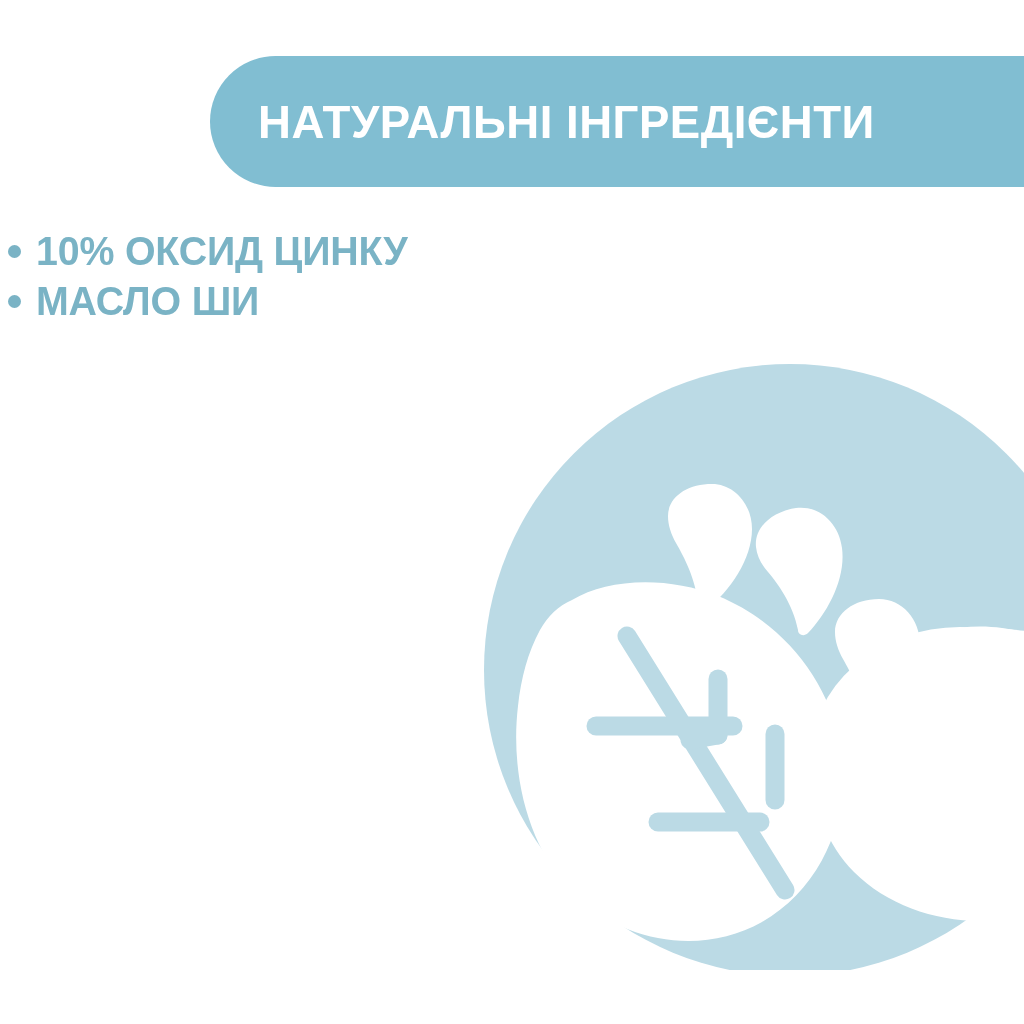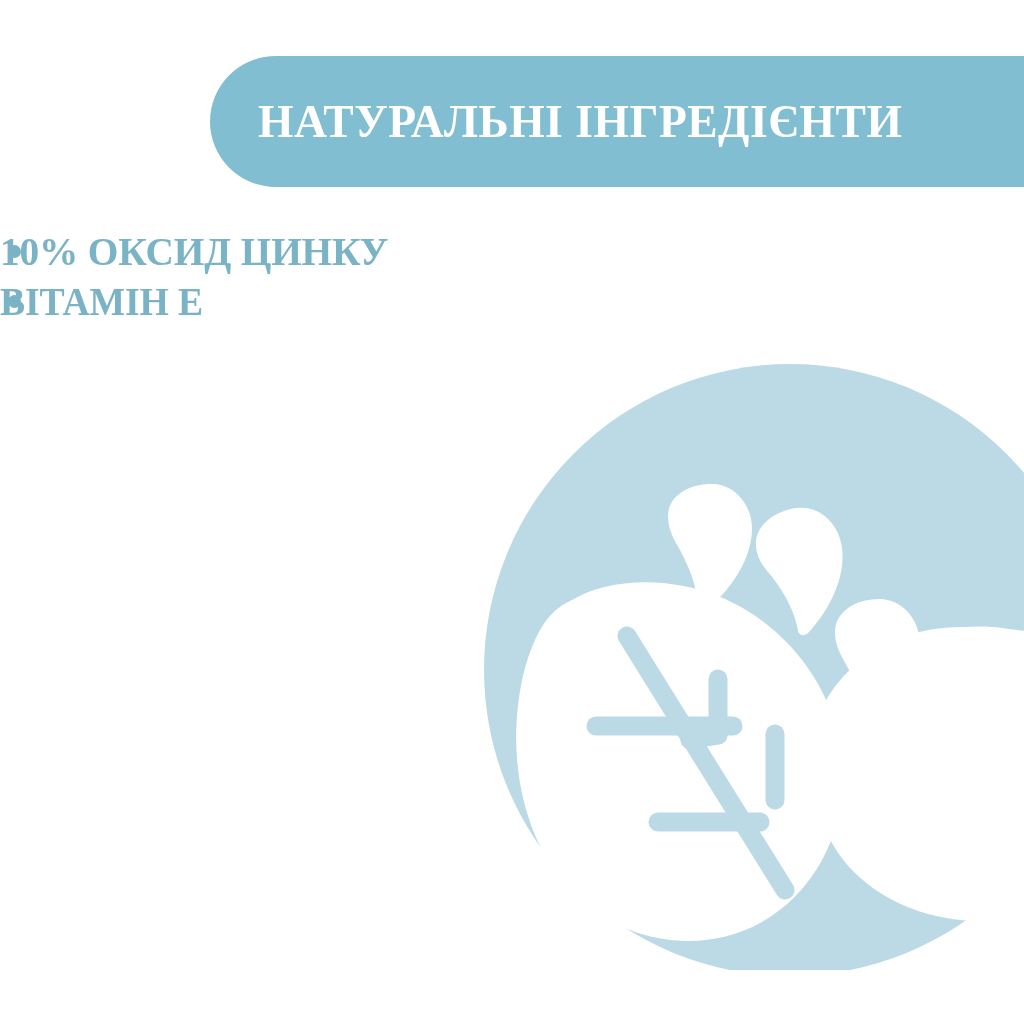--- a/index.html
+++ b/index.html
@@ -11,21 +11,20 @@
   body {
     font-family: "Liberation Sans", "DejaVu Sans", sans-serif;
   }
 
   #canvas {
     position: relative;
     width: 1024px;
     height: 1024px;
     background: #ffffff;
     overflow: hidden;
-    font-family: Liberation Serif, serif;
   }
 
   
   .badge-wrap {
     position: absolute;
     left: 0;
     top: 0;
     width: 1024px;
     height: 1024px;
     pointer-events: none;
@@ -71,20 +70,21 @@
     width: 720px;
     list-style: none;
     margin: 0;
     padding: 0;
   }
   .ingredient-item {
     position: relative;
     height: 50px;
     display: flex;
     align-items: center;
+    padding-left: 36px;
   }
   .bullet-dot {
     position: absolute;
     left: 8px;
     top: 50%;
     margin-top: -6px;
     width: 13px;
     height: 13px;
     border-radius: 50%;
     background: #7ab3c5;
@@ -166,19 +166,19 @@
 
   <div class="banner">
     <div class="banner-title">НАТУРАЛЬНІ ІНГРЕДІЄНТИ</div>
   </div>
 
   <ul class="ingredients">
     <li class="ingredient-item">
       <span class="bullet-dot"></span>
       <span class="ingredient-label">10% ОКСИД ЦИНКУ</span>
     </li>
-    <li class="ingredient-item condensed">
+    <li class="ingredient-item">
       <span class="bullet-dot"></span>
-      <span class="ingredient-label">ВІТАМІН Е</span>
+      <span class="ingredient-label">МАСЛО ШИ</span>
     </li>
   </ul>
 
 </div>
 
 </body></html>

